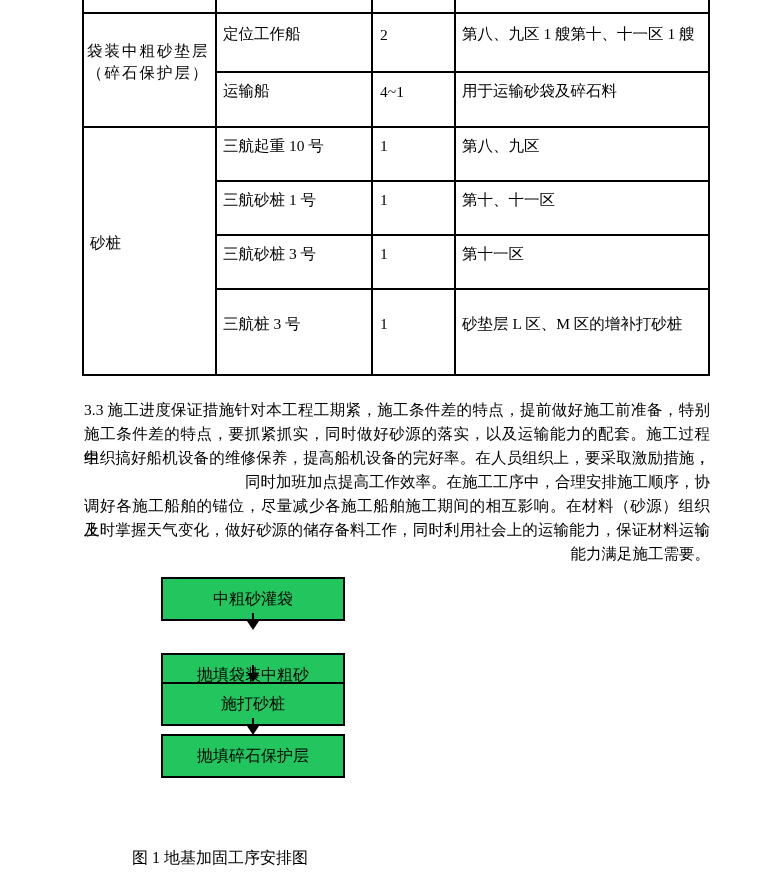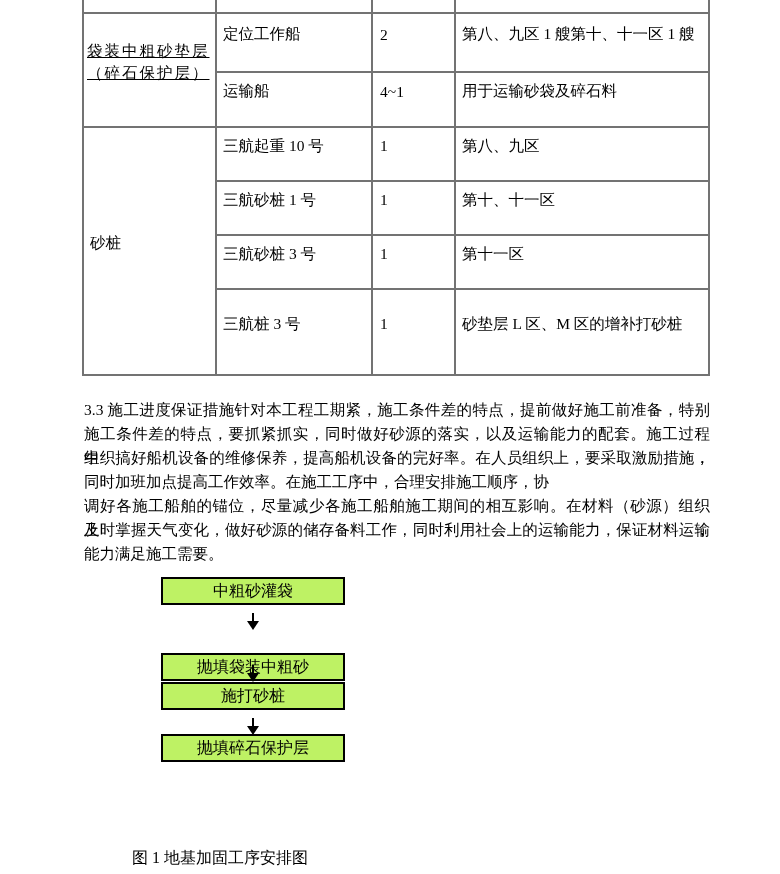--- a/index.html
+++ b/index.html
@@ -13,44 +13,44 @@
     overflow: hidden;
   }
 
   
   .equip-table {
     position: absolute; left: 82px; top: 0;
     border-collapse: collapse; table-layout: fixed;
     width: 626px;
   }
   .equip-table td {
-    border: 2px solid #737373;
+    border: 2px solid #000000;
     font-size: 15.5px;
     padding: 0 2px 16px 6px;
     vertical-align: middle;
     overflow: hidden;
   }
   .equip-table tr.sliver td { border-top: none; height: 13px; padding: 0; }
-  .cat-cell { letter-spacing: 2px; padding-left: 3px !important; line-height: 22px; text-decoration: underline; }
+  .cat-cell { letter-spacing: 2px; padding-left: 3px !important; line-height: 22px; }
   .qty-cell { padding-left: 7px !important; }
 
   
   .text-block {
     position: absolute; left: 84px; top: 398px; width: 626px;
   }
   .pline {
     font-size: 15.5px; line-height: 24px; height: 24px;
-    text-align: left; white-space: nowrap;
+    text-align: right; white-space: nowrap;
   }
   .pline.jfull { text-align: justify; text-align-last: justify; white-space: normal; }
 
   
   .fc-box {
-    position: absolute; left: 161px; width: 184px; height: 28px;
-    border: 2px solid #000; background: #bef264;
+    position: absolute; left: 161px; width: 184px; height: 44px;
+    border: 2px solid #000; background: #22c55e;
     display: flex; align-items: center; justify-content: center;
     font-size: 16px;
   }
   .fc-arrow { position: absolute; left: 246px; width: 14px; }
   .fc-arrow .shaft { width: 2px; height: 8px; background: #000; margin: 0 auto; }
   .fc-arrow .head  {
     width: 0; height: 0; margin: 0 auto;
     border-left: 6px solid transparent;
     border-right: 6px solid transparent;
     border-top: 9px solid #000;

